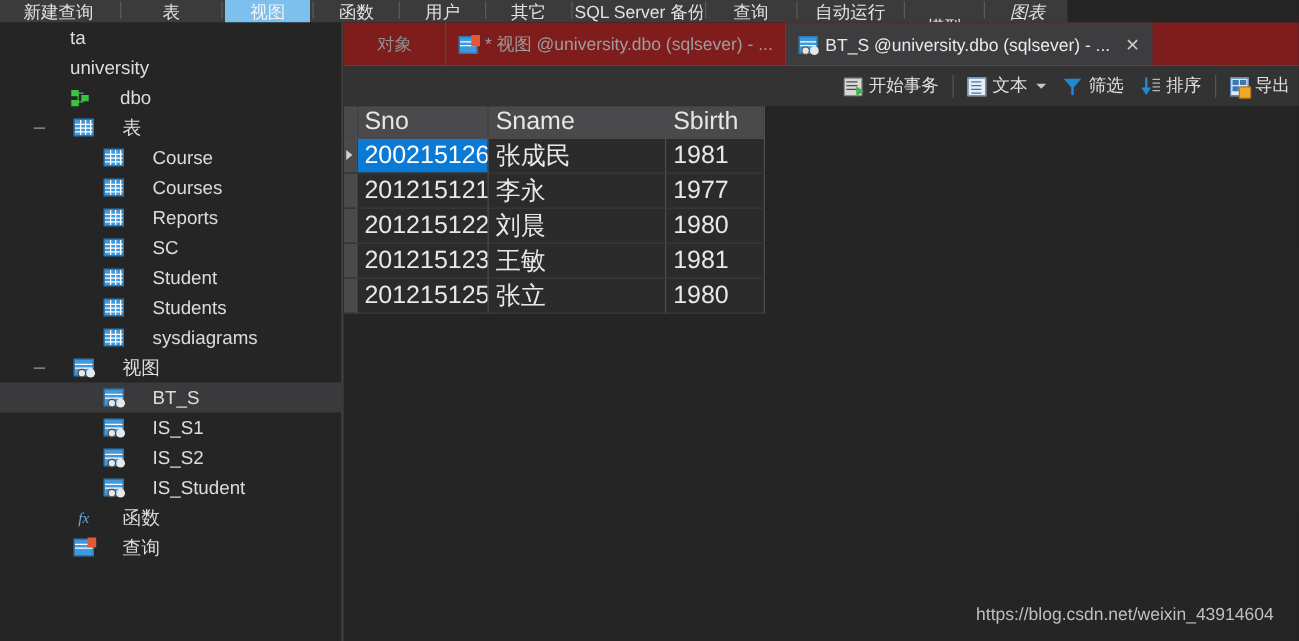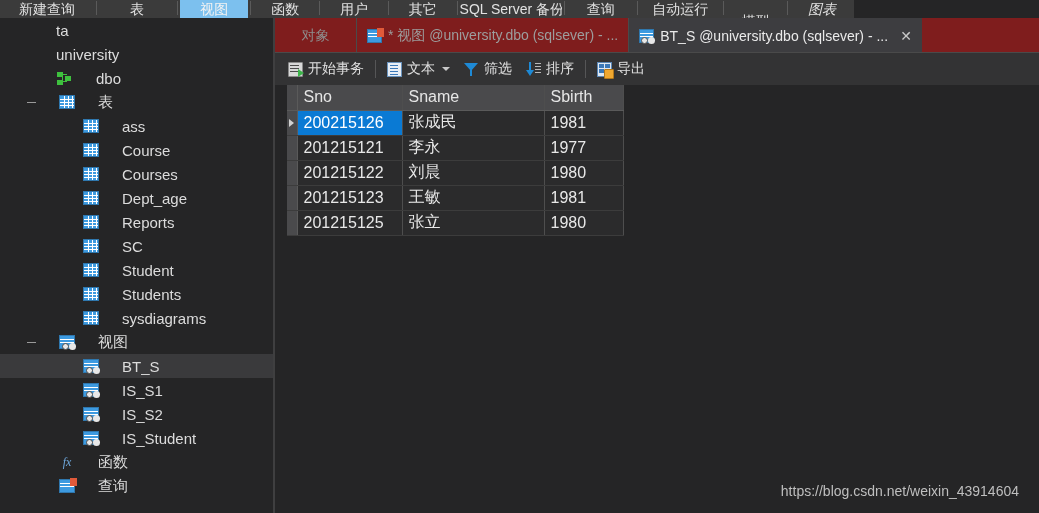--- a/index.html
+++ b/index.html
@@ -295,20 +295,21 @@
   
   #grid-toolbar {
     position: absolute;
     left: 0; top: 35px;
     width: 764px; height: 32px;
     background: #333334;
     display: flex;
     align-items: center;
     padding-left: 6px;
     box-sizing: border-box;
+    justify-content: flex-end;
   }
   .tb-btn {
     display: flex;
     align-items: center;
     height: 24px;
     padding: 0 7px;
     font-size: 14px;
     color: #e0e0e0;
     white-space: nowrap;
   }
@@ -424,26 +425,26 @@
     width: 0; height: 0;
     border-left: 4px solid transparent;
     border-right: 4px solid transparent;
     border-top: 4px solid #c8c8c8;
     margin-left: 7px;
   }
 
   
   #data-grid {
     position: absolute;
-    left: 12px; top: 67px;
+    left: 0; top: 67px;
     width: 336px;
     background: #252526;
     border-collapse: collapse;
     table-layout: fixed;
-    font-size: 16px;
+    font-size: 20px;
   }
   #data-grid col.c-gutter { width: 10px; }
   #data-grid col.c-sno { width: 105px; }
   #data-grid col.c-sname { width: 142px; }
   #data-grid col.c-sbirth { width: 79px; }
 
   #data-grid th, #data-grid td {
     height: 25px;
     padding: 0 6px;
     border-right: 1px solid #4e4e4e;
@@ -540,39 +541,27 @@
     <div class="tree-row">
       <div style="width: 6px; flex: 0 0 6px;"></div>
       <span class="expander minus"></span>
       <span class="icn icn-table"></span>
       <span class="tree-label">表</span>
     </div>
     <div class="tree-row">
       <div style="width: 30px; flex: 0 0 30px;"></div>
       <span class="expander"></span>
       <span class="icn icn-table"></span>
-      <span class="tree-label">ass</span>
-    </div>
-    <div class="tree-row">
-      <div style="width: 30px; flex: 0 0 30px;"></div>
-      <span class="expander"></span>
-      <span class="icn icn-table"></span>
       <span class="tree-label">Course</span>
     </div>
     <div class="tree-row">
       <div style="width: 30px; flex: 0 0 30px;"></div>
       <span class="expander"></span>
       <span class="icn icn-table"></span>
       <span class="tree-label">Courses</span>
-    </div>
-    <div class="tree-row">
-      <div style="width: 30px; flex: 0 0 30px;"></div>
-      <span class="expander"></span>
-      <span class="icn icn-table"></span>
-      <span class="tree-label">Dept_age</span>
     </div>
     <div class="tree-row">
       <div style="width: 30px; flex: 0 0 30px;"></div>
       <span class="expander"></span>
       <span class="icn icn-table"></span>
       <span class="tree-label">Reports</span>
     </div>
     <div class="tree-row">
       <div style="width: 30px; flex: 0 0 30px;"></div>
       <span class="expander"></span>

